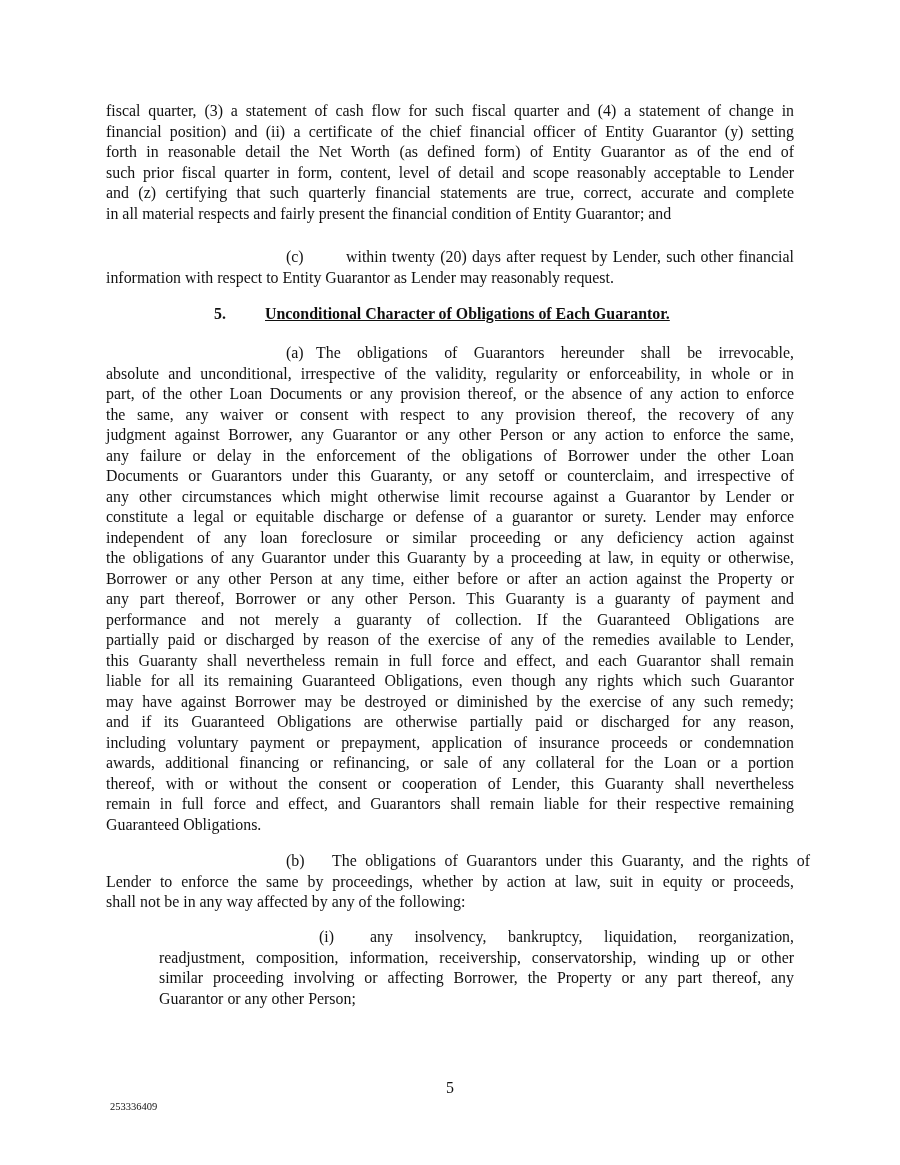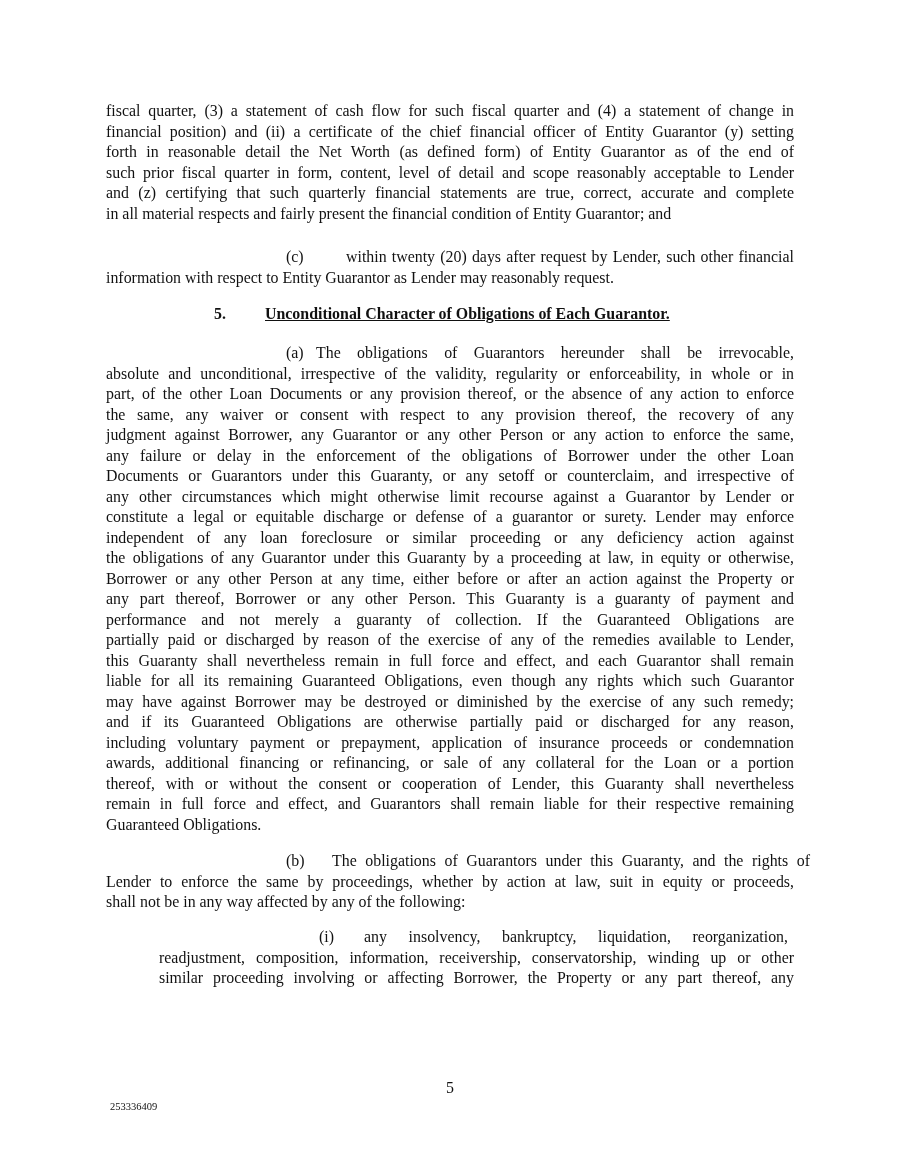--- a/index.html
+++ b/index.html
@@ -79,22 +79,23 @@
       <span class="ind" style="left:180px;">(b)</span>
       <span class="ind jl" style="left:210px; width:478px;margin-left:16px;">The obligations of Guarantors under this Guaranty, and the rights of</span>
     </span>
     <span class="jl">Lender to enforce the same by proceedings, whether by action at law, suit in equity or proceeds,</span>
     <span class="line">shall not be in any way affected by any of the following:</span>
   </div>
 
   <div class="text" style="top:927px; left:159px; width:635px;">
     <span class="line" style="position:relative; height:20.5px;">
       <span class="ind" style="left:160px;">(i)</span>
-      <span class="ind jl" style="left:205px; width:424px;">any insolvency, bankruptcy, liquidation, reorganization,</span>
+      <span class="ind jl" style="left:211px; width:424px;">any insolvency, bankruptcy, liquidation, reorganization,</span>
     </span>
     <span class="jl">readjustment, composition, information, receivership, conservatorship, winding up or other</span>
     <span class="jl">similar proceeding involving or affecting Borrower, the Property or any part thereof, any</span>
+    <span class="line">Guarantor or any other Person;</span>
   </div>
 
   <div class="footer-page">5</div>
   <div class="footer-id">253336409</div>
 
 </div>
 
 </body></html>

